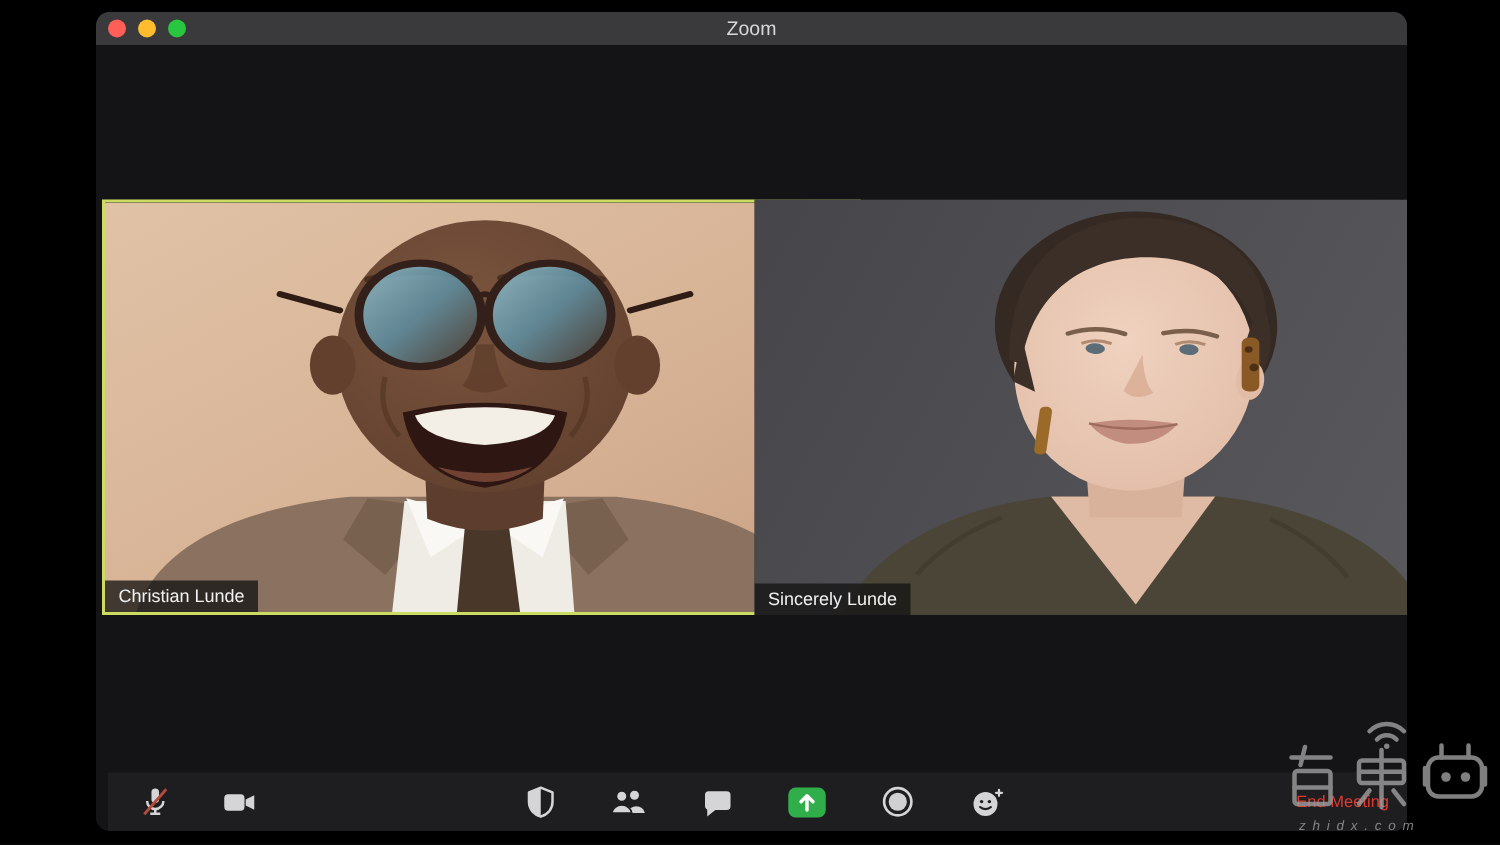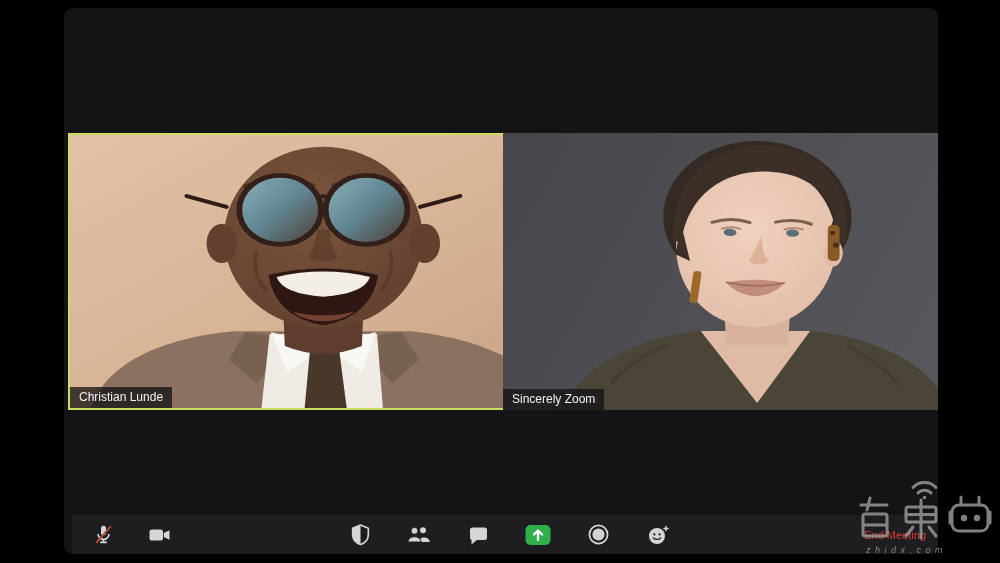--- a/index.html
+++ b/index.html
@@ -50,20 +50,26 @@
   .watermark{
     position:absolute;left:856px;top:480px;width:142px;height:80px;
     z-index:9;opacity:.8;pointer-events:none;
   }
 </style>
 </head>
 <body>
 
 <div class="window">
 
+  <div class="titlebar">
+    <span class="traffic t-red"></span>
+    <span class="traffic t-yellow"></span>
+    <span class="traffic t-green"></span>
+    <div class="title">Zoom</div>
+  </div>
 
   <div class="tile tile-left">
     <svg class="video" viewBox="0 0 430 277" preserveAspectRatio="none">
       <defs>
         <linearGradient id="mbg" x1="0" y1="0" x2="1" y2="1">
           <stop offset="0" stop-color="#e0c2a6"></stop>
           <stop offset="0.55" stop-color="#d7b395"></stop>
           <stop offset="1" stop-color="#c9a084"></stop>
         </linearGradient>
         <radialGradient id="mface" cx="0.42" cy="0.35" r="0.8">
@@ -164,21 +170,21 @@
 
         <path d="M192,151 Q216,144 242,148 Q232,163 214,163 Q200,161 192,151 Z" fill="#c28d7e"></path>
         <path d="M192,151 Q217,156 242,148" stroke="#9c6b5d" stroke-width="1.6" fill="none"></path>
       </g>
 
       <rect x="160" y="138" width="7" height="32" rx="3" fill="#9c6a28" transform="rotate(7 163 154)"></rect>
       <rect x="276" y="92" width="10" height="36" rx="4" fill="#8a5a26"></rect>
       <circle cx="280" cy="100" r="2.2" fill="#4b3016"></circle>
       <circle cx="283" cy="112" r="2.6" fill="#4b3016"></circle>
     </svg>
-    <div class="name-tag">Sincerely Zoom</div>
+    <div class="name-tag">Sincerely Lunde</div>
   </div>
 
   <div class="toolbar">
 
     <button class="tb-btn b-mic">
       <svg width="23" height="23" viewBox="0 0 22 22">
         <rect x="8.6" y="2.6" width="4.8" height="9.2" rx="2.4" fill="#d5d5d7"></rect>
         <path d="M5.8,10.5 a5.2,5.2 0 0 0 10.4,0" stroke="#d5d5d7" stroke-width="1.6" fill="none"></path>
         <line x1="11" y1="15.8" x2="11" y2="18.3" stroke="#d5d5d7" stroke-width="1.6"></line>
         <line x1="7.8" y1="18.6" x2="14.2" y2="18.6" stroke="#d5d5d7" stroke-width="1.6"></line>

